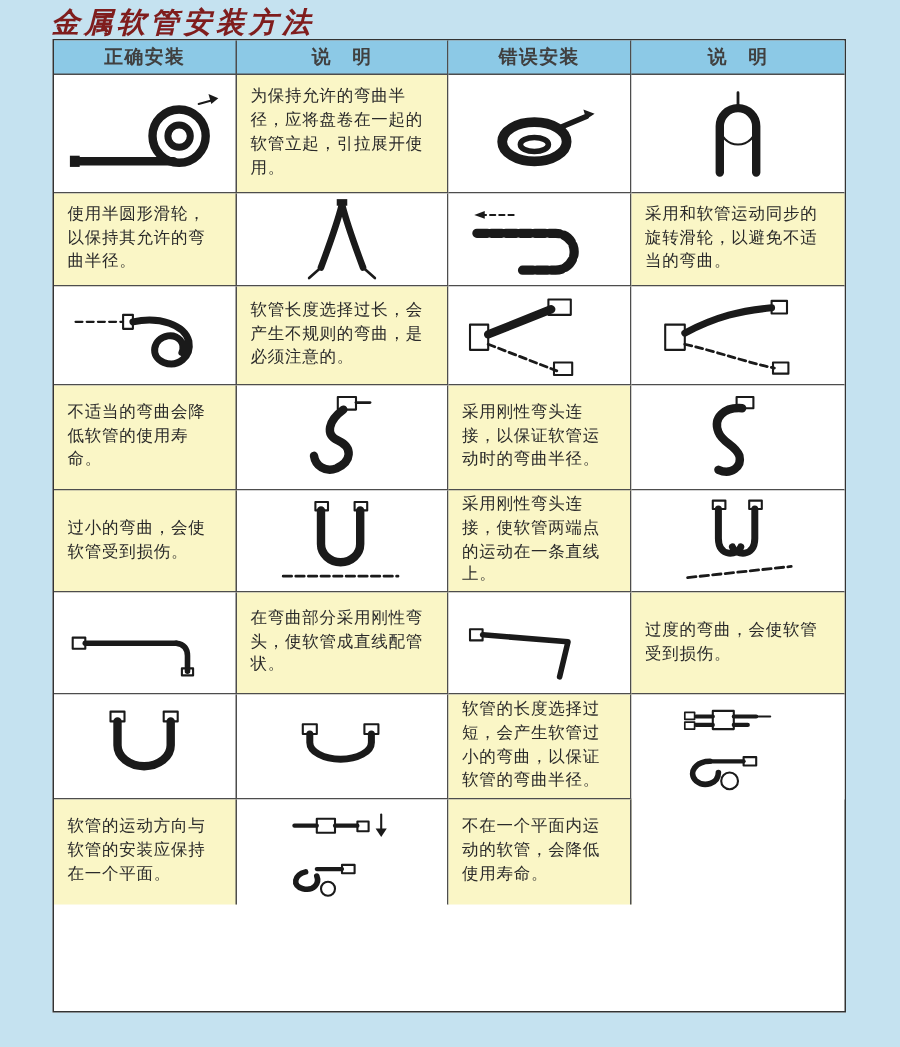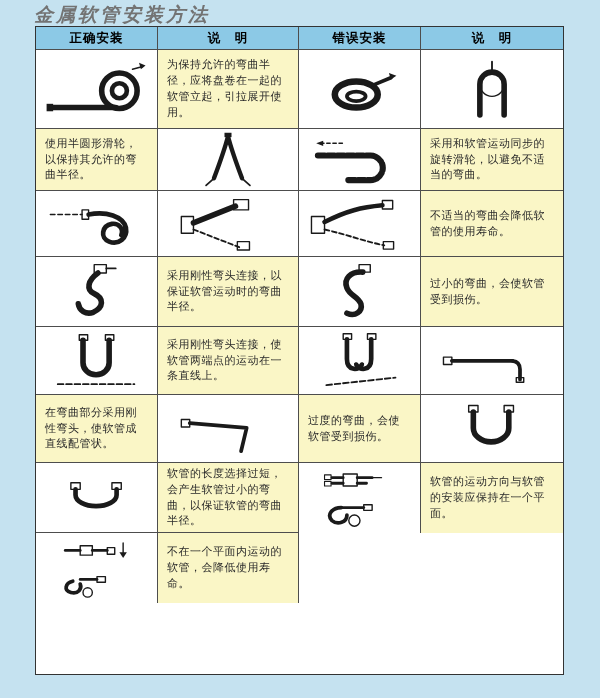--- a/index.html
+++ b/index.html
@@ -9,40 +9,40 @@
   *{margin:0;padding:0;box-sizing:border-box;}
   html,body{width:600px;height:698px;}
   body{
     background:var(--page-bg);
     font-family:"Liberation Sans","DejaVu Sans",sans-serif;
     position:relative;overflow:hidden;
   }
   .title{
     position:absolute;left:34px;top:2px;
     font-family:"DejaVu Serif",serif;font-style:italic;font-weight:bold;
-    font-size:19px;letter-spacing:3px;color:#737373;
+    font-size:19px;letter-spacing:3px;color:#7f1d1d;
   }
   .tbl{
     position:absolute;left:35px;top:26px;width:529px;
     border:1px solid #333;background:#fff;
     display:grid;
     grid-template-columns:122px 141px 122px 142px;
     grid-template-rows:23px 79px 62px 66px 70px 68px 68px 70px 70px 71px;
   }
   .cell{
     border-right:1px solid var(--border);
     border-bottom:1px solid var(--border);
     overflow:hidden;
   }
   .cell:nth-child(4n){border-right:none;}
   .cell:nth-last-child(-n+4){border-bottom:none;}
   .head{
     background:var(--header-bg);
     display:flex;align-items:center;justify-content:center;
-    font-size:12.5px;font-weight:bold;color:#000000;letter-spacing:1px;
+    font-size:12.5px;font-weight:bold;color:#404040;letter-spacing:1px;
   }
   .img{
     background:var(--image-bg);
     display:flex;align-items:center;justify-content:center;
   }
   .desc{
     background:var(--desc-bg);
     display:flex;align-items:center;
     padding:4px 9px;
     font-size:11px;line-height:1.45;color:#2a2a2a;letter-spacing:0.5px;
@@ -108,20 +108,21 @@
     </svg>
   </div>
   <div class="cell desc">采用和软管运动同步的旋转滑轮，以避免不适当的弯曲。</div>
   <div class="cell img">
     <svg class="art" viewBox="0 0 120 64">
       <path d="M10,22 H44" stroke-width="1.5" stroke-dasharray="5,3"></path>
       <rect x="44" y="17" width="7" height="10" stroke-width="1.5"></rect>
       <path d="M51,22 C70,18 88,24 91,36 C93,47 83,55 73,51 C63,47 65,34 76,32 C83,31 89,37 86,44" stroke-width="5"></path>
     </svg>
   </div>
+  <div class="cell desc">软管长度选择过长，会产生不规则的弯曲，是必须注意的。</div>
 
   <div class="cell img">
     <svg class="art" viewBox="0 0 120 64">
       <rect x="10" y="24" width="13" height="18" stroke-width="1.5"></rect>
       <path d="M23,31 L68,13" stroke-width="6"></path>
       <rect x="66" y="6" width="16" height="11" stroke-width="1.5"></rect>
       <path d="M23,38 L72,57" stroke-width="2" stroke-dasharray="5,3"></path>
       <rect x="70" y="51" width="13" height="9" stroke-width="1.5"></rect>
     </svg>
   </div>

